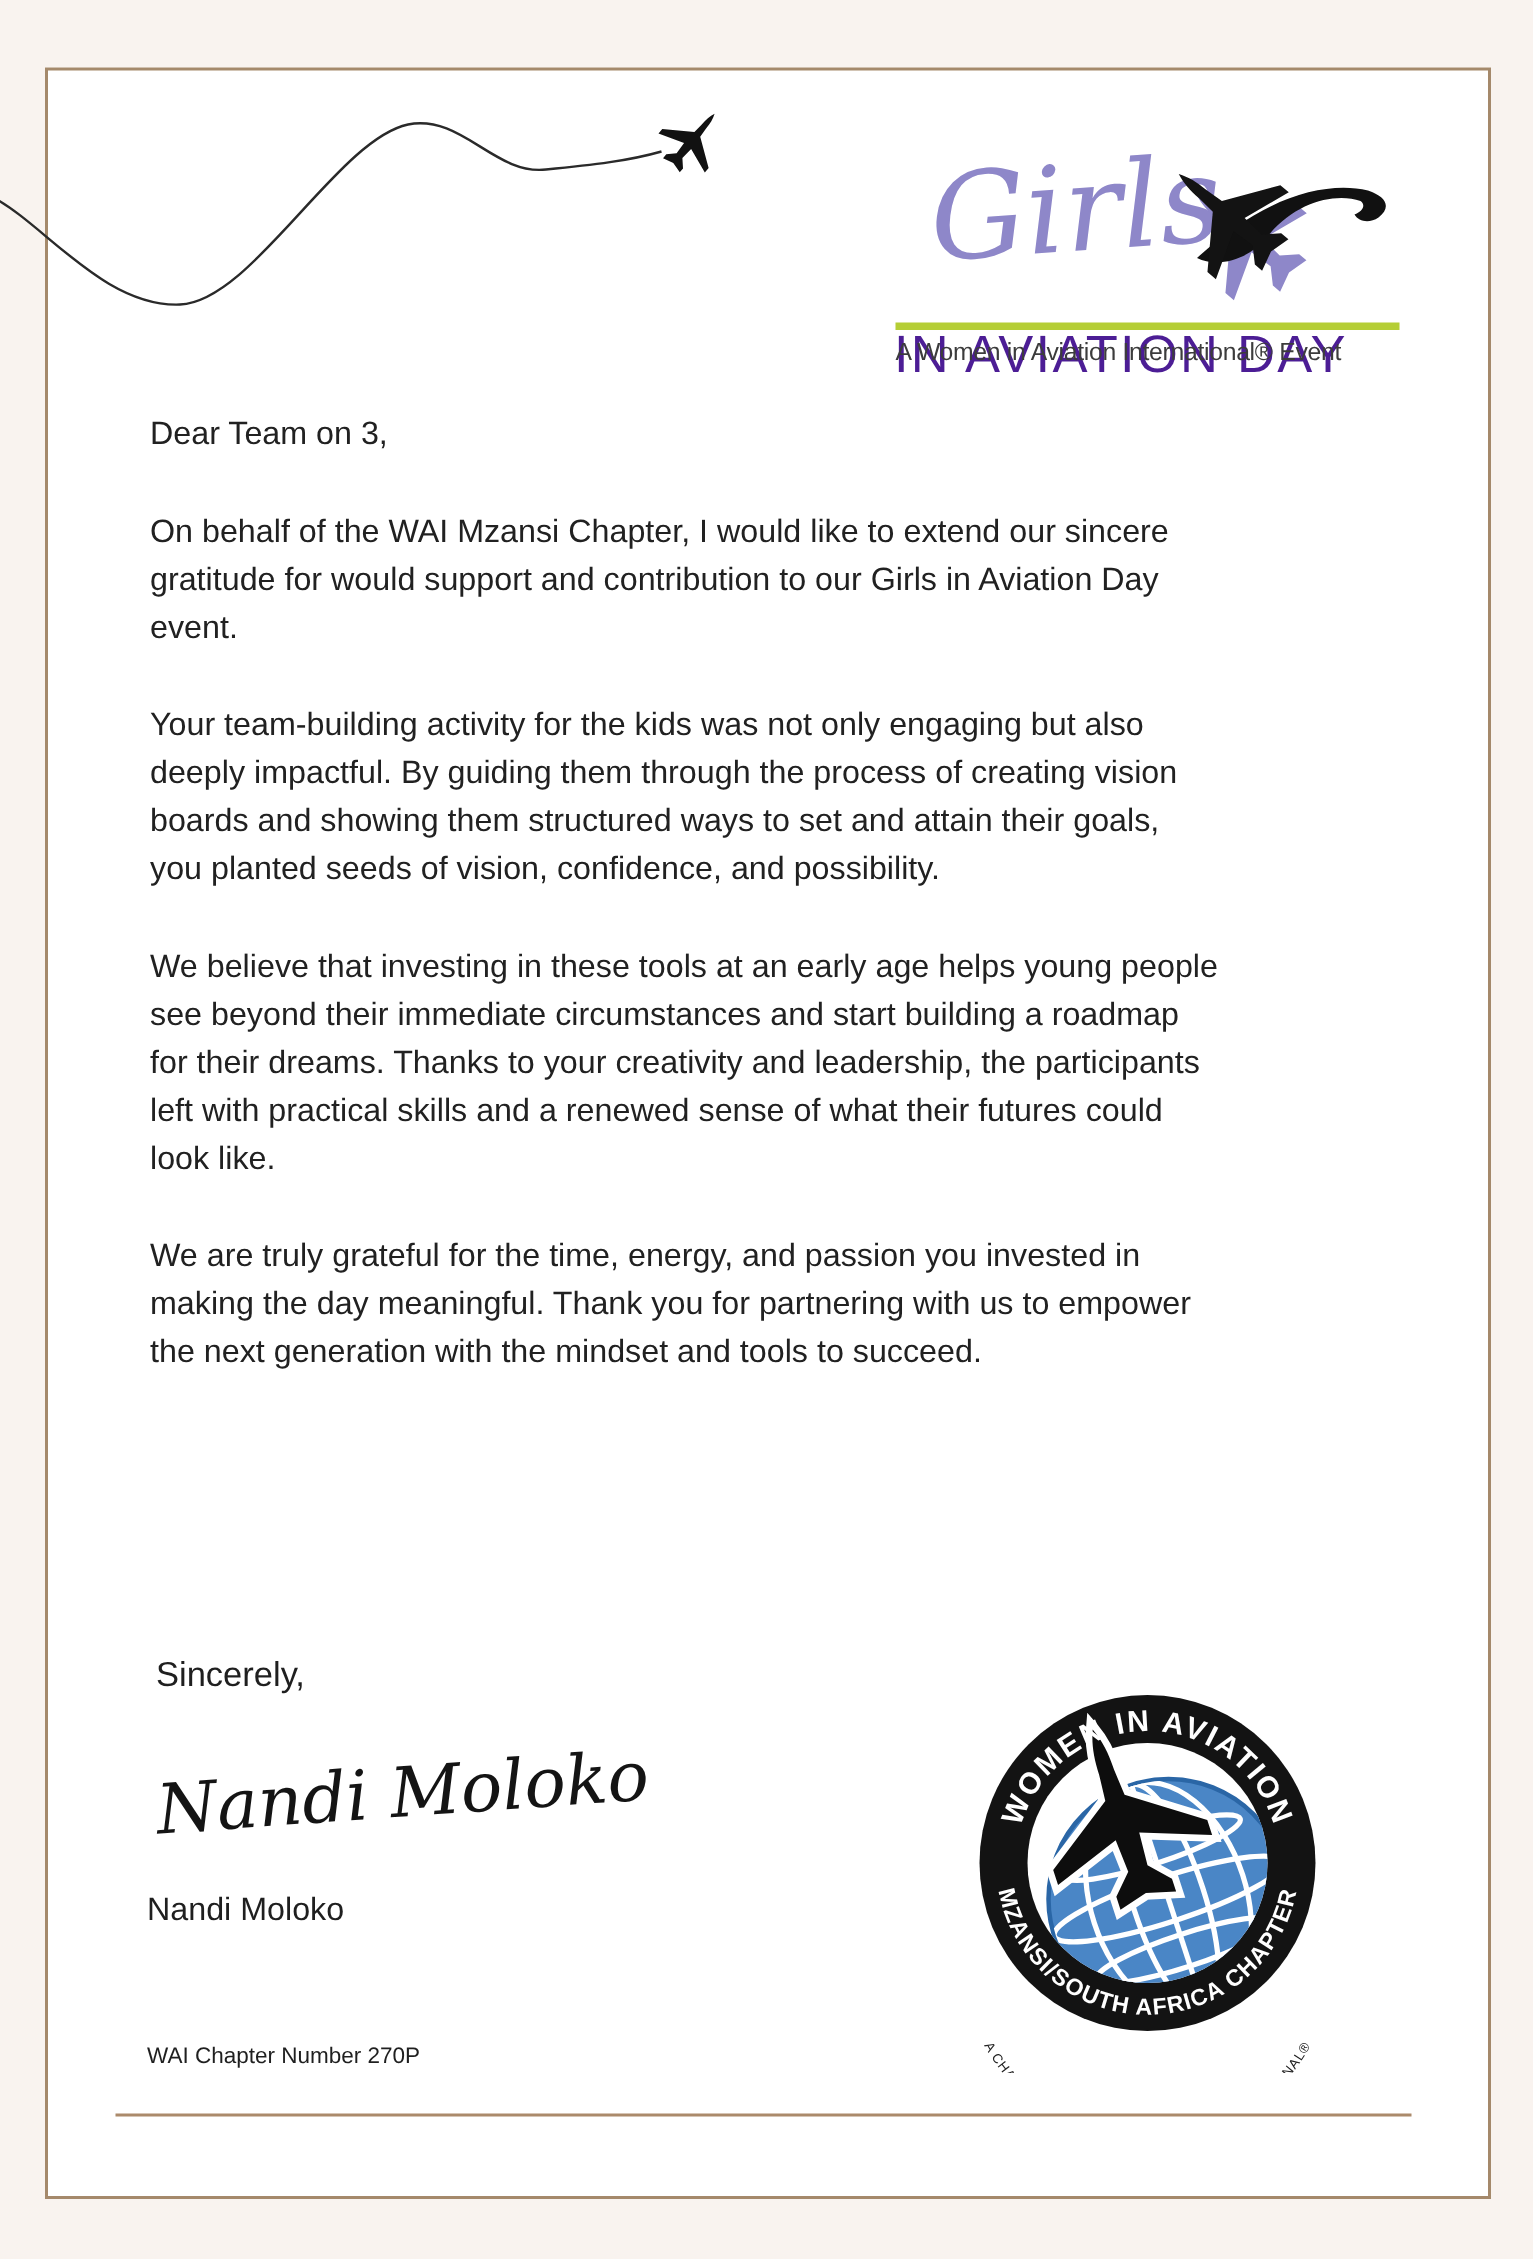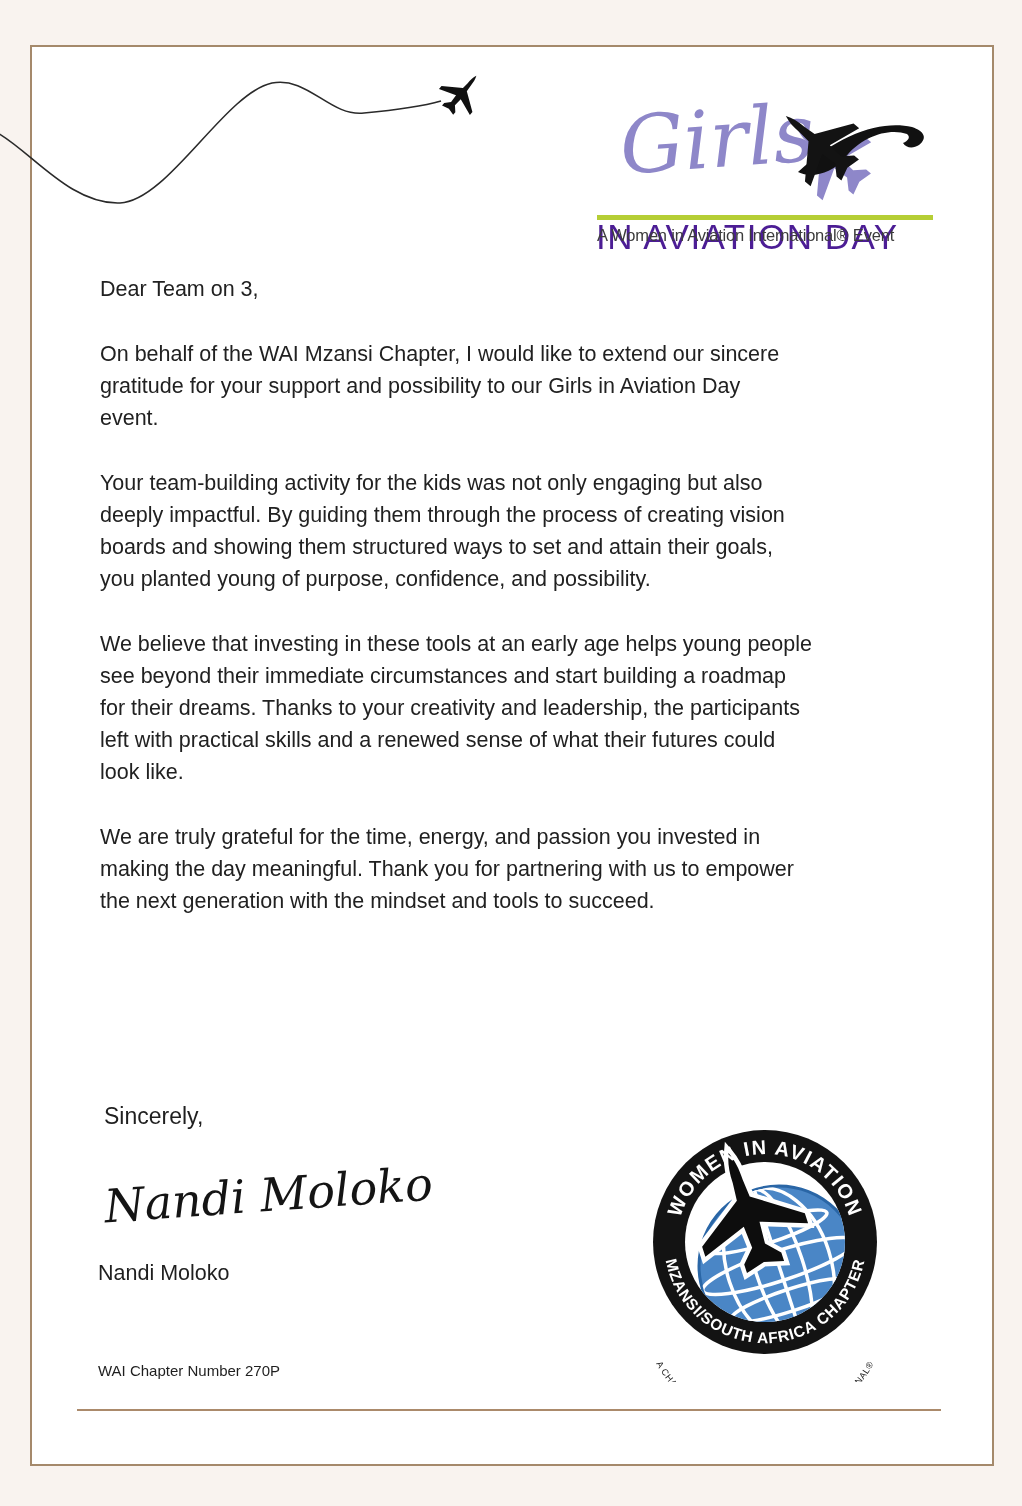--- a/index.html
+++ b/index.html
@@ -80,26 +80,26 @@
   </g>
 </svg>
 
 <div class="logo-line1">IN AVIATION DAY</div>
 <div class="logo-greenbar"></div>
 <div class="logo-tagline">A Women in Aviation International® Event</div>
 
 <div class="letter">
   <p>Dear Team on 3,</p>
   <p>On behalf of the WAI Mzansi Chapter, I would like to extend our sincere
-gratitude for your support and possibility to our Girls in Aviation Day
+gratitude for would support and contribution to our Girls in Aviation Day
 event.</p>
   <p>Your team-building activity for the kids was not only engaging but also
 deeply impactful. By guiding them through the process of creating vision
 boards and showing them structured ways to set and attain their goals,
-you planted young of purpose, confidence, and possibility.</p>
+you planted seeds of vision, confidence, and possibility.</p>
   <p>We believe that investing in these tools at an early age helps young people
 see beyond their immediate circumstances and start building a roadmap
 for their dreams. Thanks to your creativity and leadership, the participants
 left with practical skills and a renewed sense of what their futures could
 look like.</p>
   <p>We are truly grateful for the time, energy, and passion you invested in
 making the day meaningful. Thank you for partnering with us to empower
 the next generation with the mindset and tools to succeed.</p>
 </div>
 

